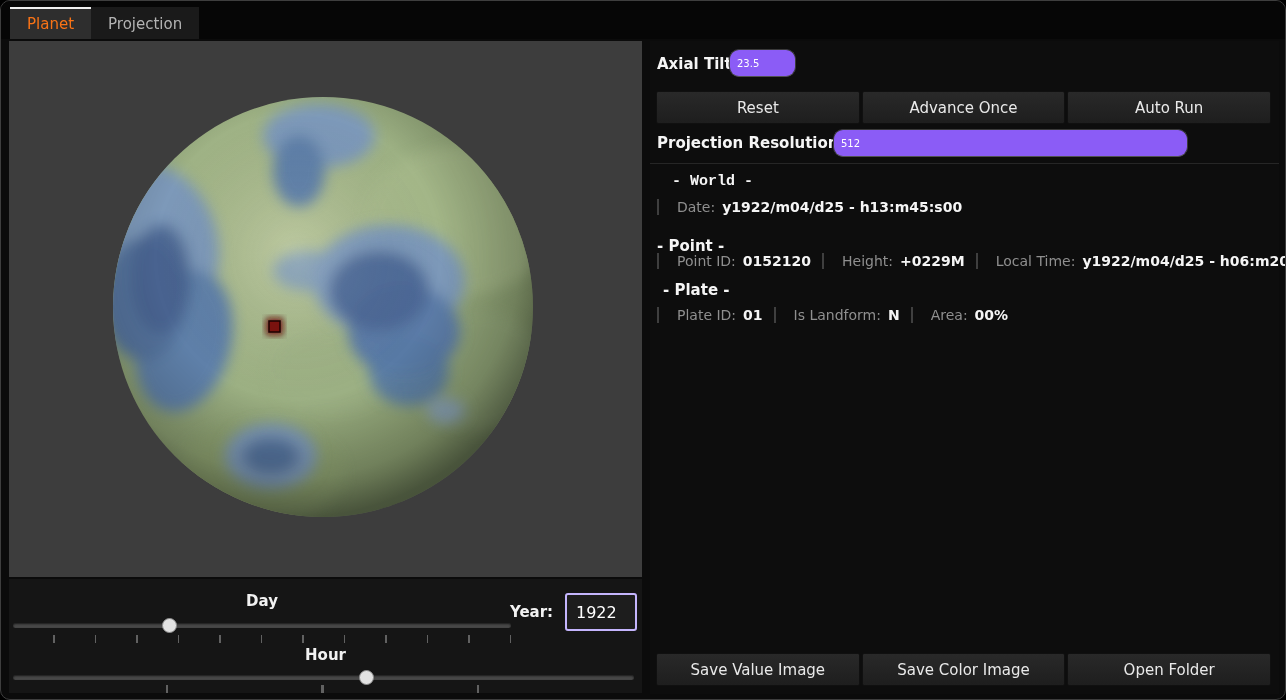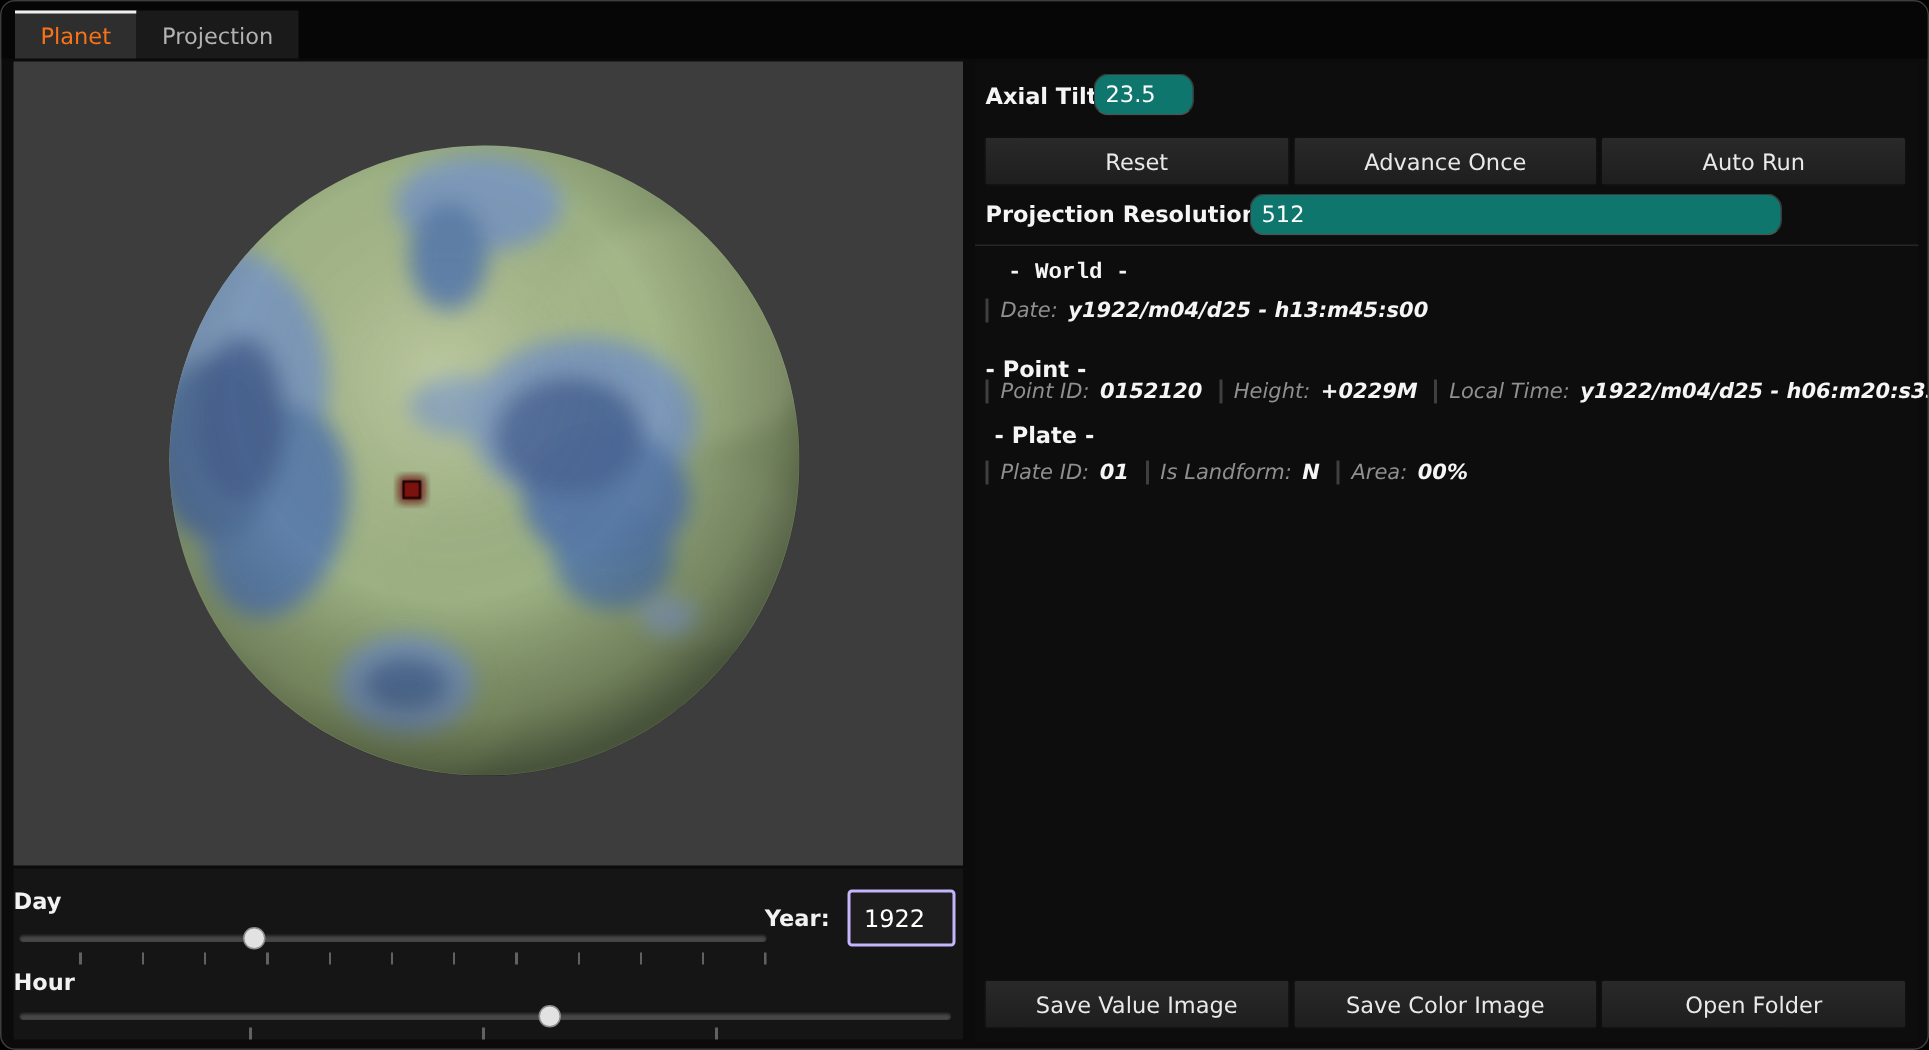--- a/index.html
+++ b/index.html
@@ -12,48 +12,48 @@
             display:flex; align-items:flex-end; padding-left:9px; }
   .tab { height:30px; line-height:30px; padding:0 17px; font-size:15px; background:#1a1a1a;
          color:#b3b3b3; border-top:2px solid transparent; }
   .tab.active { background:#2e2e2e; color:#f97316; border-top:2px solid #efefef; }
 
   
   .viewport { position:absolute; left:8px; top:40px; width:633px; height:536px; background:#3d3d3d; }
 
   
   .timebar { position:absolute; left:8px; top:578px; width:633px; height:114px; background:#151515; color:#ececec; }
-  .tlabel { position:absolute; font-size:15px; font-weight:600; color:#f2f2f2; text-align:left; }
+  .tlabel { position:absolute; font-size:15px; font-weight:600; color:#f2f2f2; text-align:center; }
   .slider { position:absolute; height:17px; }
   .slider .track { position:absolute; left:0; right:0; top:6px; height:5px; background:#474747;
                    border-radius:3px; box-shadow:inset 0 1px 2px rgba(0,0,0,.65); }
   .slider .handle { position:absolute; top:1px; width:15px; height:15px; border-radius:50%;
                     background:#e2e2e2; border:1px solid #8d8d8d; box-sizing:border-box; margin-left:-8px; }
   .ticks { position:absolute; height:8px; }
   .ticks.day  { background:repeating-linear-gradient(90deg, transparent 0 40px,   #616161 40px 41.5px); }
   .ticks.hour { background:repeating-linear-gradient(90deg, transparent 0 153px,  #616161 153px 155.3px); }
   .yearlbl { position:absolute; font-size:15px; font-weight:600; color:#f2f2f2; }
   .yearinput { position:absolute; width:72px; height:38px; background:#1d1d1d; border:2px solid #c4b5fd;
                border-radius:3px; color:#fff; font-family:"DejaVu Sans",sans-serif; font-size:16px;
                padding:0 0 0 9px; box-sizing:border-box; }
 
   
   .rpanel { position:absolute; left:649px; top:40px; width:629px; height:653px; background:#0d0d0d;
             color:#e8e8e8; font-size:14px; }
   .flabel { position:absolute; font-size:15px; font-weight:600; color:#f5f5f5; white-space:nowrap; }
-  .field  { position:absolute; background:#0f766e; border:1px solid #3a3a3a; border-bottom-color:#515151;
-            color:#fff; font-family:"DejaVu Sans",sans-serif; font-size:15px; padding:0 0 0 7px;
+  .field  { position:absolute; background:#8b5cf6; border:1px solid #3a3a3a; border-bottom-color:#515151;
+            color:#fff; font-family:"DejaVu Sans",sans-serif; font-size:10px; padding:0 0 0 7px;
             box-sizing:border-box; border-radius:10px; }
   .btnrow { position:absolute; left:6px; right:8px; height:33px; display:flex; gap:2px; }
   .btn { flex:1; background:linear-gradient(#292929,#1e1e1e); border:1px solid #101010; border-radius:2px;
          color:#e9e9e9; font-size:15px; display:flex; align-items:center; justify-content:center; cursor:pointer;text-align:center; }
   .separator { position:absolute; left:0; right:0; height:1px; background:#262626; }
   .section-h { position:absolute; font-size:15px; font-weight:600; color:#f5f5f5; white-space:nowrap; }
   .inforow { position:absolute; display:flex; white-space:nowrap; font-size:14px; }
-  .seg { border-left:2px solid #3f3f3f; padding-left:8px; margin-right:11px; display:flex; gap:7px;font-style:italic; }
+  .seg { border-left:2px solid #3f3f3f; padding-left:18px; margin-right:11px; display:flex; gap:7px; }
   .seg .lbl { color:#8f8f8f; }
   .seg .val { color:#f5f5f5; font-weight:600; }
 </style>
 </head>
 <body>
 
 <div class="window">
 
   <div class="tabbar">
     <div class="tab active">Planet</div>

